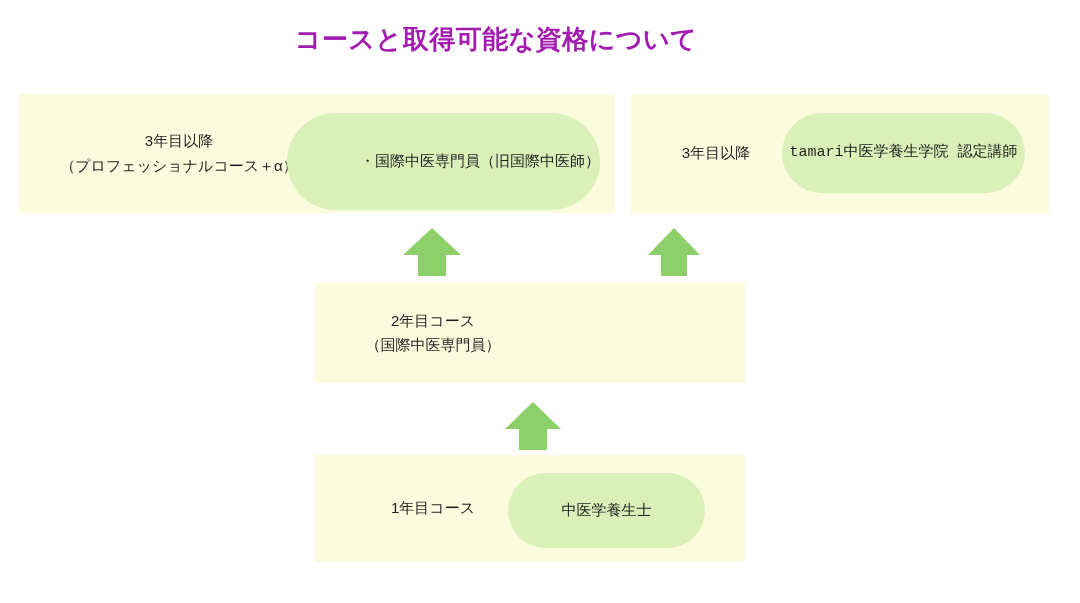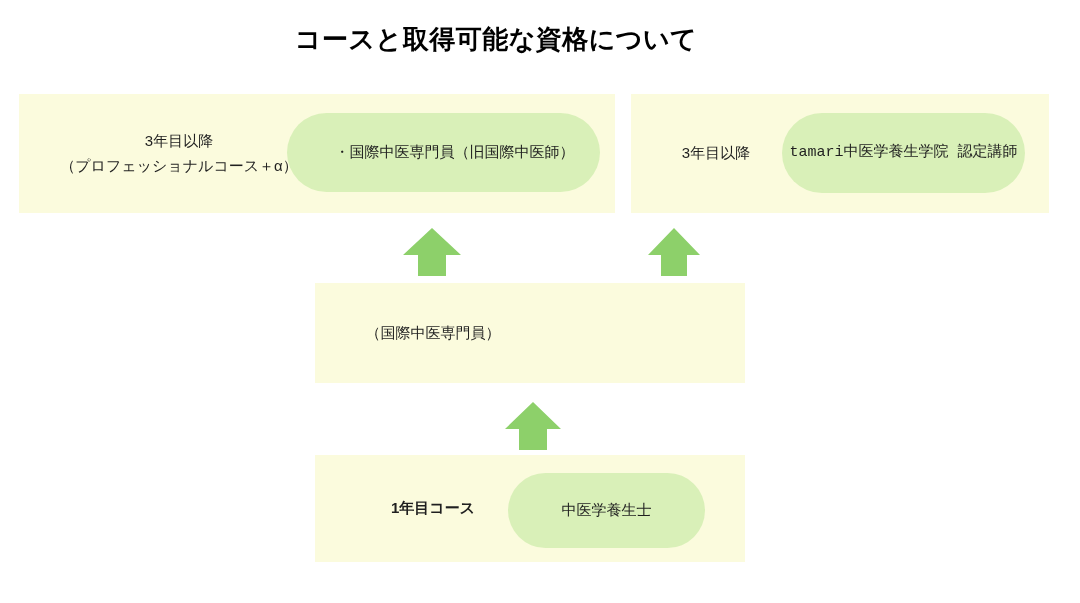--- a/index.html
+++ b/index.html
@@ -22,21 +22,21 @@
   }
   .title {
     position: absolute;
     left: 0;
     top: 22px;
     width: 992px;
     text-align: center;
     font-size: 26px;
     font-weight: bold;
     letter-spacing: 0.5px;
-    color: #000000;
+    color: #a21caf;
     white-space: nowrap;
   }
   .panel {
     position: absolute;
     background: #fbfbdd;
     box-sizing: border-box;
     display: flex;
     align-items: center;
   }
   .panel-label {
@@ -77,35 +77,35 @@
   .arrow svg {
     display: block;
     width: 100%;
     height: 100%;
   }
 
   
   #panel-pro      { left: 19px;  top: 94px;  width: 596px; height: 119px; }
   #label-pro      { position: absolute; left: 45px; top: 0; width: 230px; height: 119px;
                     display: flex; align-items: center; justify-content: center; }
-  #pill-pro       { left: 287px; top: 113px; width: 313px; height: 79px; justify-content: center; padding-left: 22px; }
+  #pill-pro       { left: 287px; top: 113px; width: 313px; height: 97px; justify-content: flex-end; padding-left: 22px; }
 
   #panel-inst     { left: 631px; top: 94px;  width: 418px; height: 119px; }
   #label-inst     { position: absolute; left: 10px; top: 0; width: 150px; height: 119px;
                     display: flex; align-items: center; justify-content: center; }
   #pill-inst      { left: 782px; top: 113px; width: 243px; height: 80px; font-family: Liberation Mono, monospace; }
 
   #panel-y2       { left: 315px; top: 283px; width: 430px; height: 100px; }
   #label-y2       { position: absolute; left: 18px; top: 0; width: 200px; height: 100px;
                     display: flex; align-items: center; justify-content: center; }
   #pill-y2        { left: 520px; top: 293px; width: 188px; height: 80px; }
 
   #panel-y1       { left: 315px; top: 455px; width: 430px; height: 107px; }
   #label-y1       { position: absolute; left: 18px; top: 0; width: 200px; height: 107px;
-                    display: flex; align-items: center; justify-content: center; font-weight: bold; }
+                    display: flex; align-items: center; justify-content: center; }
   #pill-y1        { left: 508px; top: 473px; width: 197px; height: 75px; }
 
   #arrow-pro      { left: 403px; top: 228px; width: 58px;  height: 48px; }
   #arrow-inst     { left: 648px; top: 228px; width: 52px;  height: 48px; }
   #arrow-y2       { left: 505px; top: 402px; width: 56px;  height: 48px; }
 </style>
 </head>
 <body>
 
 <div id="canvas">
@@ -146,20 +146,21 @@
   </div>
   <div class="arrow" id="arrow-inst">
     <svg viewBox="0 0 52 48" preserveAspectRatio="none" aria-hidden="true">
       <polygon points="26,0 52,27 39,27 39,48 13,48 13,27 0,27" fill="#8dd06a"></polygon>
     </svg>
   </div>
 
   <div class="panel" id="panel-y2">
     <div id="label-y2">
       <div class="panel-label">
+        <span class="ln">2年目コース</span>
         <span class="ln">（国際中医専門員）</span>
       </div>
     </div>
   </div>
 
   <div class="arrow" id="arrow-y2">
     <svg viewBox="0 0 56 48" preserveAspectRatio="none" aria-hidden="true">
       <polygon points="28,0 56,27 42,27 42,48 14,48 14,27 0,27" fill="#8dd06a"></polygon>
     </svg>
   </div>

